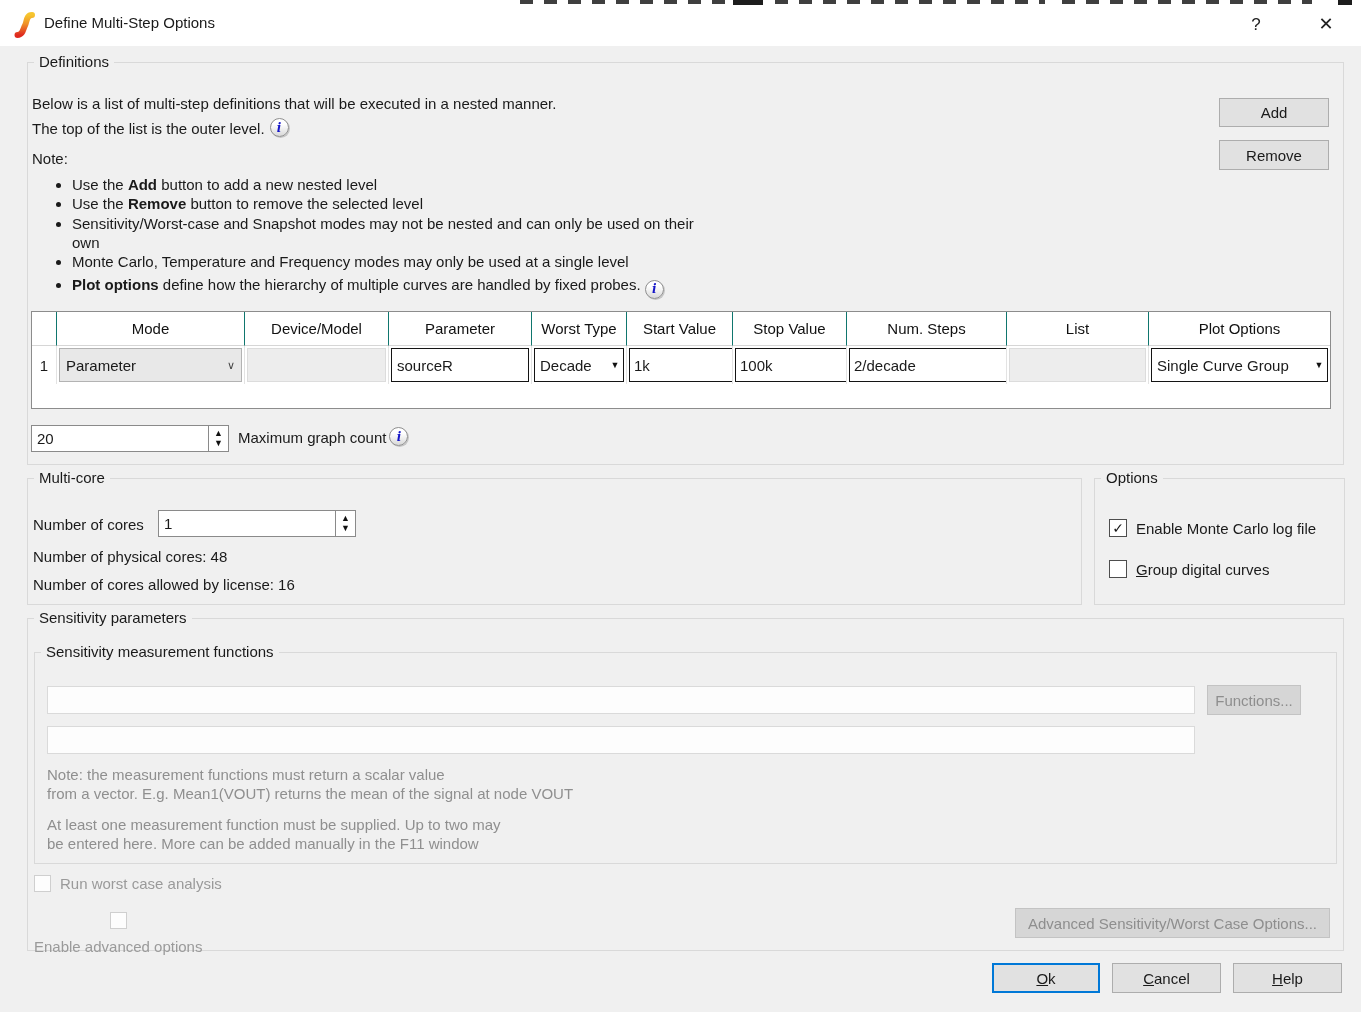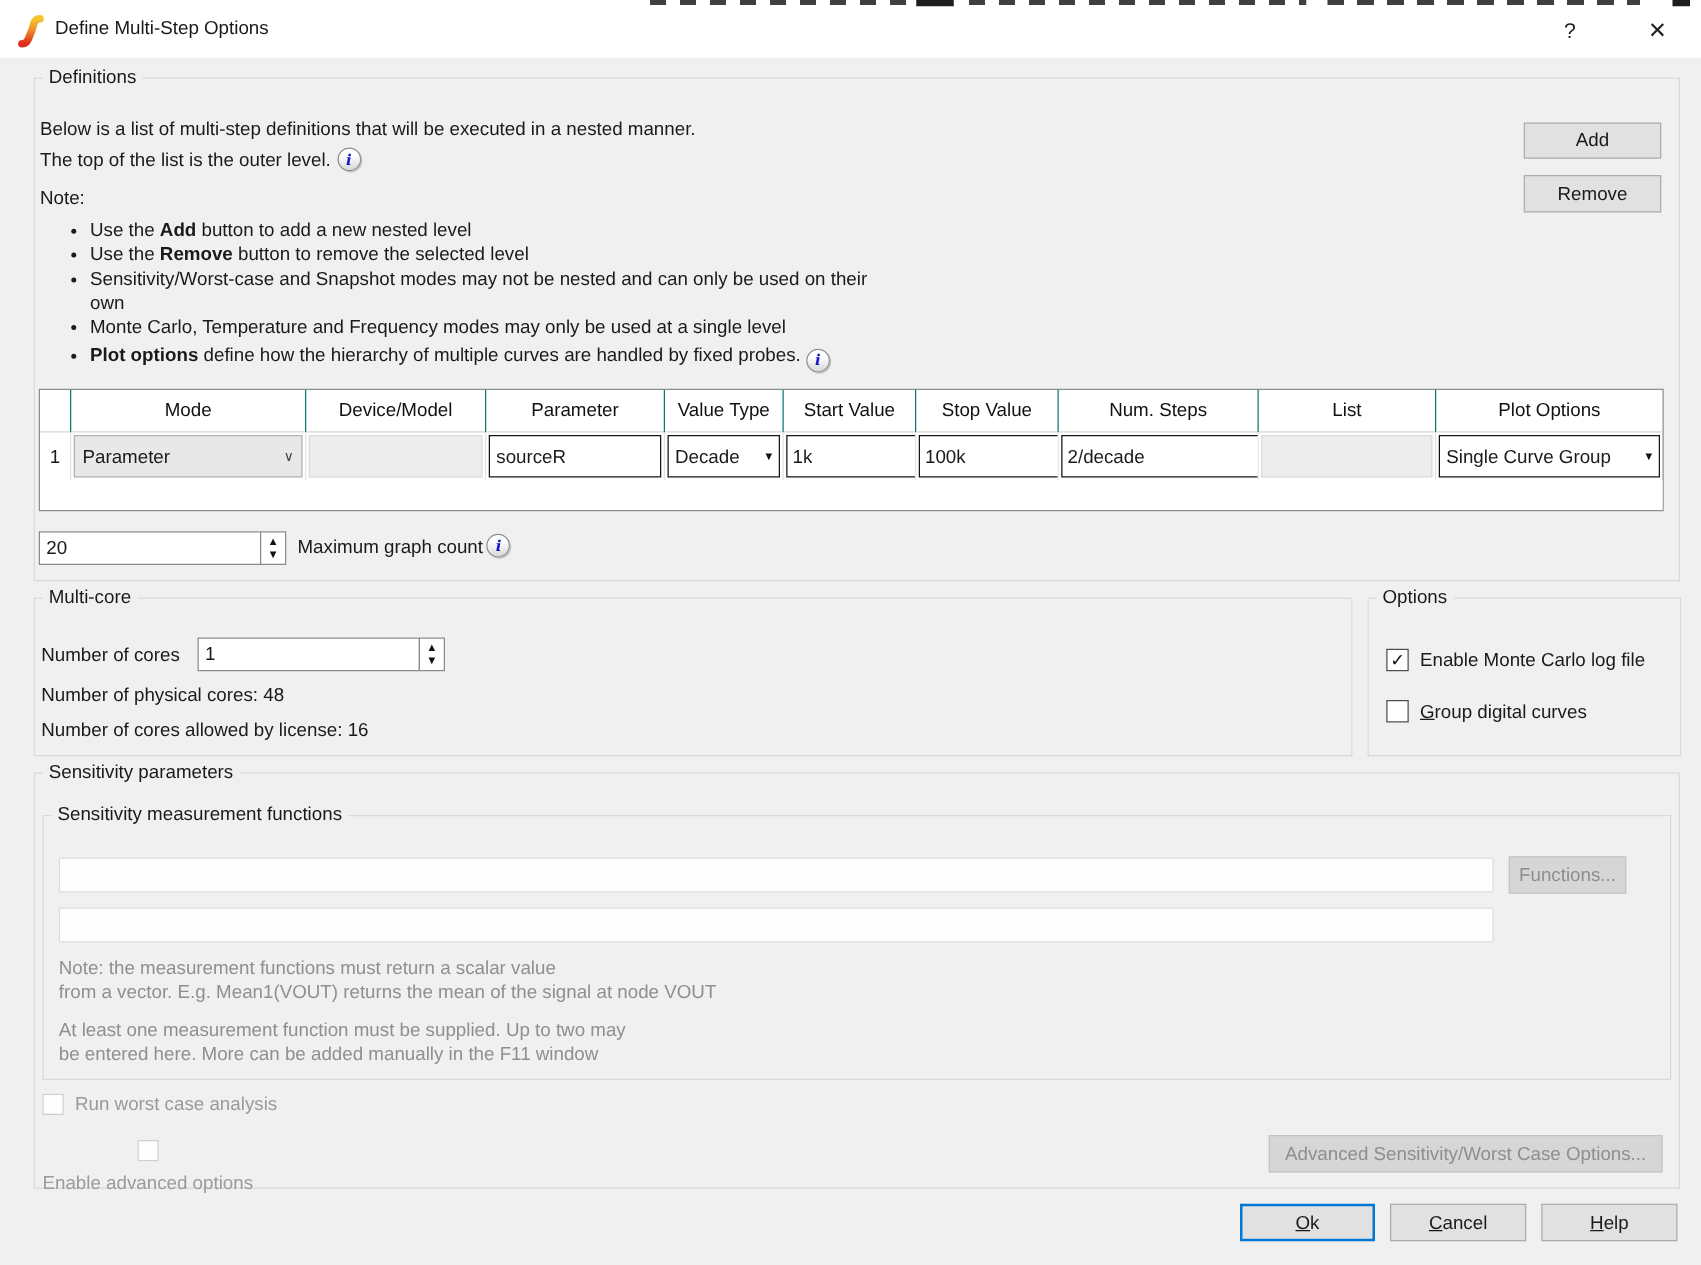--- a/index.html
+++ b/index.html
@@ -127,21 +127,21 @@
     </div>
   <div class="btn" style="left:1191px;top:77px;width:110px;height:30px;">
       <span>Remove</span>
     </div>
 
   <div class="mtable">
     <div class="th"></div>
     <div class="th">Mode</div>
     <div class="th">Device/Model</div>
     <div class="th">Parameter</div>
-    <div class="th">Value Type</div>
+    <div class="th">Worst Type</div>
     <div class="th">Start Value</div>
     <div class="th">Stop Value</div>
     <div class="th">Num. Steps</div>
     <div class="th">List</div>
     <div class="th">Plot Options</div>
 
     <div class="td gutter">1</div>
     <div class="td">
       <div class="combo-flat">
         <span>Parameter</span>

